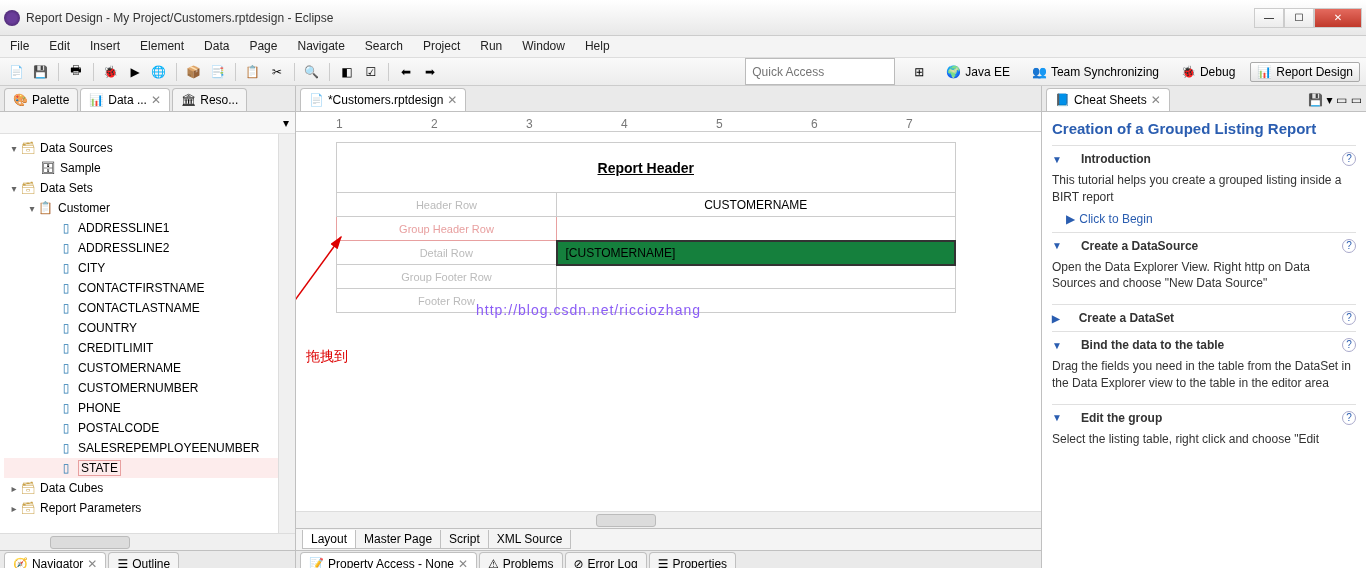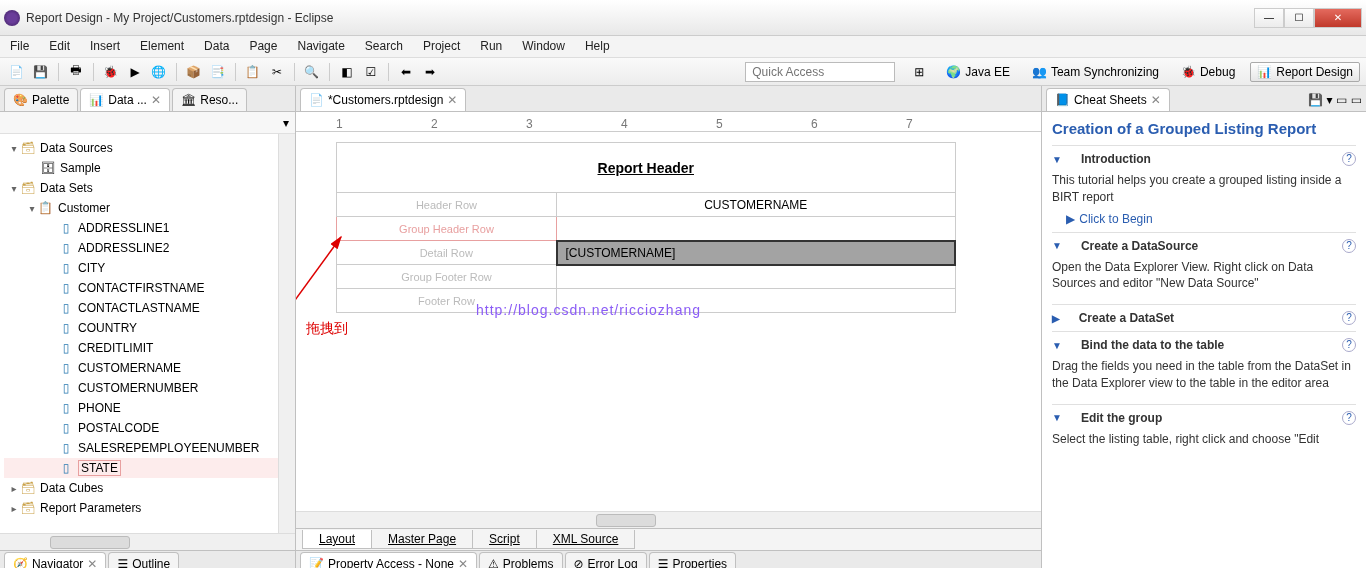--- a/index.html
+++ b/index.html
@@ -12,21 +12,21 @@
 .winbtns { display: flex; gap: 0; }
 .winbtn { width: 30px; height: 20px; display: flex; align-items: center; justify-content: center; border: 1px solid #ccc; background: linear-gradient(#fdfdfd,#ececec); font-size: 10px; }
 .winbtn.close { background: linear-gradient(#e46a5e,#c0392b); color: #fff; width: 48px; }
 
 .menubar { height: 22px; background: #f4f4f4; display: flex; align-items: stretch; border-bottom: 1px solid #ddd; }
 .menubar .mi { padding: 3px 10px; color: #222; cursor: default; }
 
 .toolbar { height: 28px; background: linear-gradient(#fafafa,#ececec); display: flex; align-items: center; padding: 0 6px; border-bottom: 1px solid #ccc; gap: 2px; }
 .tbtn { width: 22px; height: 22px; display: flex; align-items: center; justify-content: center; border-radius: 2px; }
 .tsep { width: 1px; height: 18px; background: #ccc; margin: 0 4px; }
-.quick-access { margin-left: auto; width: 150px; height: 20px; border: 1px solid #bbb; background: #fff; padding: 1px 6px; color: #888; }
+.quick-access { margin-left: auto; width: 150px; height: 27px; border: 1px solid #bbb; background: #fff; padding: 1px 6px; color: #888; }
 .persp { display: flex; align-items: center; gap: 8px; margin-left: 10px; }
 .persp-btn { padding: 2px 6px; display: flex; align-items: center; gap: 4px; border: 1px solid transparent; border-radius: 2px; }
 .persp-btn.active { border: 1px solid #aaa; background: linear-gradient(#fff,#e6e6e6); }
 
 .workbench { display: flex; height: 490px; }
 
 .left-col { width: 296px; display: flex; flex-direction: column; border-right: 1px solid #c0c0c0; }
 .view-tabs { height: 26px; display: flex; align-items: flex-end; background: #eaeaea; border-bottom: 1px solid #c0c0c0; padding-left: 4px; overflow: hidden; }
 .vtab { padding: 4px 8px; border: 1px solid #c0c0c0; border-bottom: none; background: #f4f4f4; margin-right: 2px; display: flex; align-items: center; gap: 4px; border-radius: 4px 4px 0 0; white-space: nowrap; }
 .vtab.active { background: #fff; }
@@ -52,28 +52,28 @@
 .editor-body { flex: 1; background: #fff; position: relative; overflow: hidden; }
 .ruler { height: 20px; border-bottom: 1px solid #ccc; background: #fff; color: #777; font-size: 10px; display: flex; align-items: flex-end; padding-left: 40px; }
 .ruler span { width: 95px; display: inline-block; text-align: left; }
 .canvas { padding: 10px 40px; position: relative; }
 .report-table { border-collapse: collapse; width: 620px; }
 .report-table td { border: 1px solid #ccc; height: 24px; padding: 2px 8px; vertical-align: middle; }
 .hdr { text-align: center; font-weight: bold; text-decoration: underline; height: 50px !important; font-size: 14px; }
 .rowlabel { width: 220px; color: #bbb; text-align: center; font-size: 11px; }
 .ghr { border: 1px solid #e8a0a0 !important; color: #e8a0a0 !important; }
 .custcell { text-align: center; }
-.valcell { border: 2px solid #333 !important; background: #a3a3a3; }
+.valcell { border: 2px solid #333 !important; background: #15803d; }
 .annot-red { position: absolute; color: #d00; font-size: 14px; }
 .arrow-svg { position: absolute; left: 0; top: 0; pointer-events: none; }
 .watermark { position: absolute; left: 180px; top: 170px; color: #8b5cf6; font-size: 14px; letter-spacing: 1px; }
 .editor-hscroll { height: 17px; background: #f0f0f0; border-top: 1px solid #ddd; position: relative; }
 .editor-hscroll .thumb { position: absolute; left: 300px; top: 2px; width: 60px; height: 13px; background: #dcdcdc; border: 1px solid #bbb; border-radius: 3px; }
 .editor-bottom-tabs { height: 22px; display: flex; align-items: center; border-top: 1px solid #c0c0c0; background: #f4f4f4; padding-left: 6px; }
-.ebt { padding: 2px 16px; border: 1px solid #c0c0c0; border-top: none; margin-right: -1px; background: #f4f4f4; text-decoration: underline; }
+.ebt { padding: 2px 8px; border: 1px solid #c0c0c0; border-top: none; margin-right: -1px; background: #f4f4f4; }
 .ebt.active { background: #fff; }
 
 .prop-tabs { height: 26px; border-top: 1px solid #c0c0c0; display: flex; }
 
 .right-col { width: 324px; display: flex; flex-direction: column; background: #fff; }
 .cs-body { flex: 1; overflow: auto; padding: 8px 10px; }
 .cs-title { color: #2a5db0; font-size: 15px; font-weight: bold; margin-bottom: 8px; }
 .sect { border-top: 1px solid #e0e0e0; padding: 6px 0; }
 .sect-hdr { display: flex; align-items: center; gap: 19px; font-weight: bold; color: #333; }
 .sect-hdr .tw { color: #2a5db0; font-size: 10px; }
@@ -311,21 +311,21 @@
         <svg class="arrow-svg" width="700" height="360">
           <defs>
               <marker id="ah" markerWidth="10" markerHeight="10" refX="8" refY="3" orient="auto">
                 <path d="M0,0 L0,6 L9,3 z" fill="#d00"></path>
               </marker>
             </defs>
           <line x1="-130" y1="345" x2="45" y2="105" stroke="#d00" stroke-width="1.5" marker-end="url(#ah)"></line>
           <line x1="-110" y1="100" x2="-160" y2="130" stroke="#d00" stroke-width="1.5" marker-end="url(#ah)"></line>
         </svg>
 
-        <div class="annot-red" style="left:10px; top:188px;">拖拽到</div>
+        <div class="annot-red" style="left:10px; top:216px;">拖拽到</div>
       </div>
     </div>
     <div class="editor-hscroll">
         <div class="thumb"></div>
       </div>
     <div class="editor-bottom-tabs">
       <div class="ebt active">Layout</div>
       <div class="ebt">Master Page</div>
       <div class="ebt">Script</div>
       <div class="ebt">XML Source</div>
@@ -354,21 +354,21 @@
           </div>
         <p>This tutorial helps you create a grouped listing inside a BIRT report</p>
         <div class="link">▶ <span>Click to Begin</span></div>
       </div>
       <div class="sect expanded">
         <div class="sect-hdr">
             <span class="tw"></span>
             <span>Create a DataSource</span>
             <span class="help">?</span>
           </div>
-        <p>Open the Data Explorer View. Right click on Data Sources and editor "New Data Source"</p>
+        <p>Open the Data Explorer View. Right http on Data Sources and choose "New Data Source"</p>
       </div>
       <div class="sect collapsed">
         <div class="sect-hdr">
             <span class="tw"></span>
             <span>Create a DataSet</span>
             <span class="help">?</span>
           </div>
       </div>
       <div class="sect expanded">
         <div class="sect-hdr">

